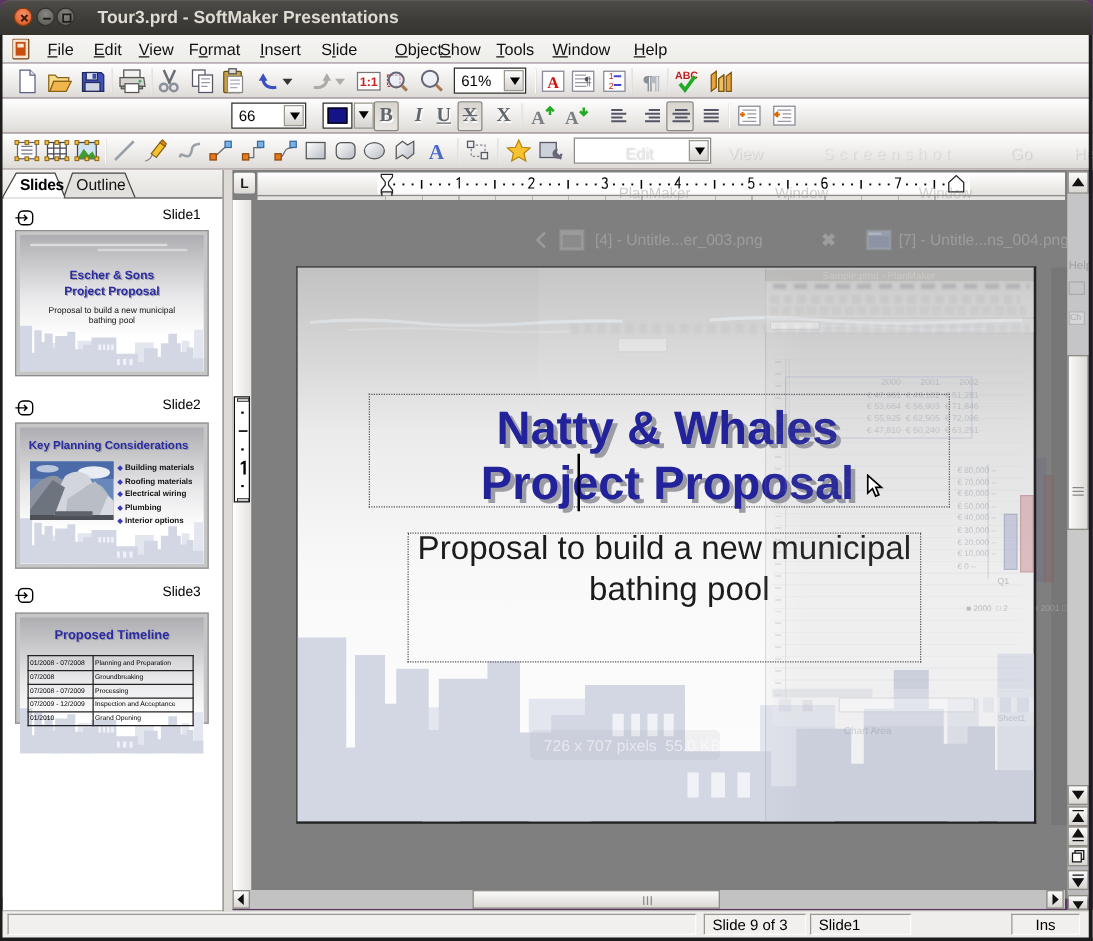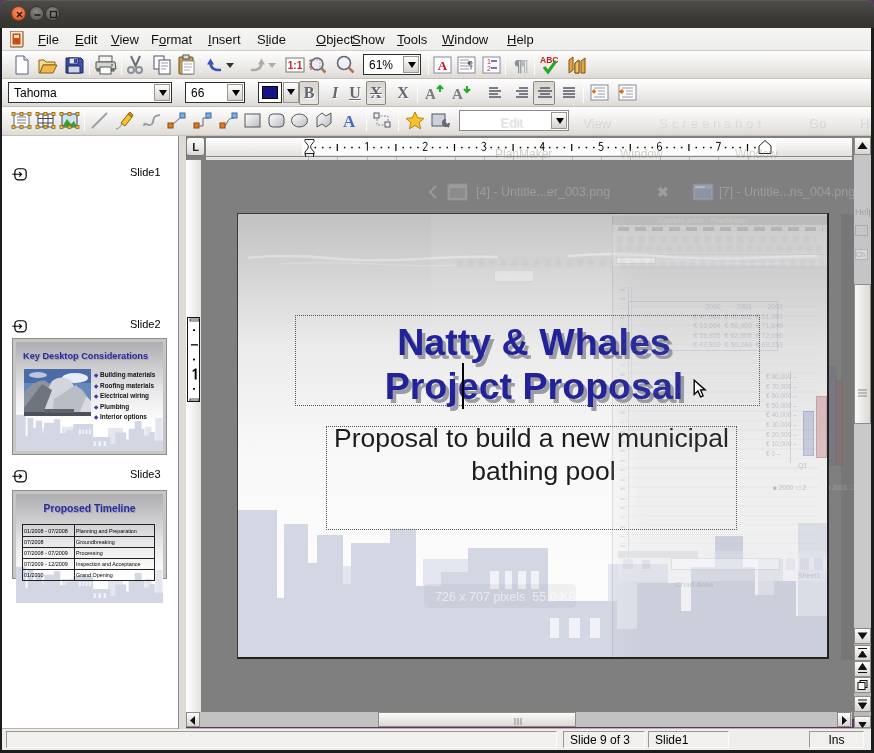--- a/index.html
+++ b/index.html
@@ -66,20 +66,21 @@
  <div class="abs tbtn" id="btn-min">
       <svg width="13" height="13" style="position:absolute;left:1px;top:1px">
         <path d="M3.5 7h6" stroke="#1e1d1a" stroke-width="1.6"></path>
       </svg>
     </div>
  <div class="abs tbtn" id="btn-max">
       <svg width="13" height="13" style="position:absolute;left:1px;top:1px">
         <rect x="3.5" y="3.5" width="6" height="6" fill="none" stroke="#1e1d1a" stroke-width="1.4"></rect>
       </svg>
     </div>
+ <div class="abs" id="title-text">Tour3.prd - SoftMaker Presentations</div>
  <div class="abs" id="menubar">
   <svg class="abs" style="left:10px;top:3px" width="15" height="17" viewBox="0 0 15 17">
         <rect x="0" y="0" width="13" height="16" rx="1" fill="#f7e6cf" stroke="#7a3c10"></rect>
         <rect x="2.5" y="2.5" width="8" height="11" fill="#c94f10"></rect>
         <rect x="4" y="4" width="5" height="3" fill="#f7e6cf"></rect>
       </svg>
   <span class="mi" style="left:38px"><u>F</u>ile</span>
   <span class="mi" style="left:75px"><u>E</u>dit</span>
   <span class="mi" style="left:111px"><u>V</u>iew</span>
   <span class="mi" style="left:151px">F<u>o</u>rmat</span>
@@ -227,24 +228,20 @@
         </svg>
       </div>
   <div class="ti" style="left:566px">
         <svg width="22" height="22">
           <path d="M3 19V6l4-3v13zM9 19V9l4-3v13zM15 19V7l4-3v15z" fill="#e8a33d" stroke="#7a5510"></path>
           <path d="M9 19V9l4-3v13z" fill="#f0c060" stroke="#7a5510"></path>
         </svg>
       </div>
  </div>
  <div class="abs tbrow" id="tb2">
-  <div class="combo" style="left:8px;top:3px;width:164px;height:21px">
-        <span style="position:absolute;left:5px;top:3px">Tahoma</span>
-        <span class="cbtn"></span>
-      </div>
   <div class="combo" style="left:185px;top:3px;width:60px;height:21px">
         <span style="position:absolute;left:5px;top:3px">66</span>
         <span class="cbtn"></span>
       </div>
   <div class="combo" style="left:258px;top:3px;width:24px;height:21px;background:#fff">
         <span style="position:absolute;left:3px;top:3px;width:16px;height:13px;background:#141488;border:1px solid #000"></span>
       </div>
   <div class="abs" style="left:283px;top:3px;width:16px;height:21px;background:linear-gradient(#fdfdfd,#d6d3cf);border:1px solid #9a978f">
         <span style="position:absolute;left:3px;top:6px;border:4px solid transparent;border-top:6px solid #000"></span>
       </div>
@@ -469,35 +466,56 @@
             <rect x="352" y="404" width="10" height="20"></rect>
           </g>
   </g>
   <g id="slicon">
           <rect x="3" y="0.8" width="12.2" height="12" rx="3.8" fill="none" stroke="#000" stroke-width="1.3"></rect>
           <path d="M0.2 6.8H10M7.6 4.4l2.6 2.4-2.6 2.4" fill="none" stroke="#000" stroke-width="1.2"></path>
         </g>
  </defs>
     </svg>
  <div class="abs" id="lpanel"></div>
+ <div class="abs" id="tabsrow">
+  <svg width="180" height="23" style="position:absolute;left:0;top:0">
+        <path d="M51 22 L58 2.5 H100 L108 22" fill="#e3e1dd" stroke="#444"></path>
+        <path d="M2 22 L13 2.5 H44 L52 22" fill="#fff" stroke="#444"></path>
+        <path d="M0 22.5h180" stroke="#444"></path>
+        <path d="M3 22.5 h48" stroke="#fff" stroke-width="1.6"></path>
+      </svg>
+  <span class="tab" style="left:16px;top:5px;font-weight:bold;font-size:12.5px;letter-spacing:-.3px">Slides</span>
+  <span class="tab" style="left:61px;top:5px;color:#111;font-size:12.5px">Outline</span>
+ </div>
  <div class="abs" id="thumbs">
   <svg class="sicon" style="left:10px;top:9px" width="16" height="14" viewBox="0 0 16 14">
         <use href="#slicon"></use>
       </svg>
   <span class="slabel" style="left:128px;top:7px">Slide1</span>
+  <div class="thumb" style="top:25px;height:117px">
+        <div class="tslide" style="height:109px">
+    <div style="position:absolute;left:8px;top:7px;width:110px;height:2px;background:rgba(255,255,255,.5);border-radius:2px"></div>
+    <div style="position:absolute;left:62px;top:11px;width:72px;height:1.5px;background:rgba(255,255,255,.4);border-radius:2px"></div>
+    <svg style="position:absolute;left:0;bottom:0" width="147" height="109" viewBox="0 0 591 444" preserveAspectRatio="none">
+            <use href="#sky"></use>
+          </svg>
+    <div style="position:absolute;left:0;top:27px;width:147px;text-align:center;font-size:9.6px;line-height:12.5px;font-weight:bold;color:#2a2aa2;text-shadow:1px 1px 0 rgba(150,150,160,.8)">Escher &amp; Sons<br>Project Proposal</div>
+    <div style="position:absolute;left:0;top:57px;width:147px;text-align:center;font-size:6.8px;line-height:8px;color:#111">Proposal to build a new municipal<br>bathing pool</div>
+  </div>
+      </div>
   <svg class="sicon" style="left:10px;top:161px" width="16" height="14" viewBox="0 0 16 14">
         <use href="#slicon"></use>
       </svg>
   <span class="slabel" style="left:128px;top:159px">Slide2</span>
   <div class="thumb" style="top:179px;height:117px">
         <div class="tslide" style="height:109px">
     <svg style="position:absolute;left:0;bottom:0" width="147" height="109" viewBox="0 0 591 444" preserveAspectRatio="none">
             <use href="#sky"></use>
           </svg>
-    <div style="position:absolute;left:7px;top:9px;width:142px;font-size:9.2px;font-weight:bold;color:#2a2aa2;text-shadow:1px 1px 0 rgba(150,150,160,.8);white-space:nowrap">Key Desktop Considerations</div>
+    <div style="position:absolute;left:7px;top:9px;width:142px;font-size:9.2px;font-weight:bold;color:#2a2aa2;text-shadow:1px 1px 0 rgba(150,150,160,.8);white-space:nowrap">Key Planning Considerations</div>
     <svg style="position:absolute;left:8px;top:27px" width="67" height="47" viewBox="0 0 67 47">
             <rect width="67" height="47" fill="#6888bc"></rect>
             <rect width="67" height="14" fill="#4a6aa8"></rect>
             <ellipse cx="51" cy="9" rx="13" ry="5" fill="#e8edf5"></ellipse>
             <ellipse cx="40" cy="13" rx="9" ry="3.5" fill="#d8e0ee"></ellipse>
             <ellipse cx="14" cy="6" rx="9" ry="3" fill="#b8c6de"></ellipse>
             <path d="M0 47V24c8-10 16-14 22-12l6 5-14 30z" fill="#8d939e"></path>
             <path d="M10 47L28 12c8-6 16-4 20 2l6 10-10 23z" fill="#d2d6dc"></path>
             <path d="M26 47l16-24c6-8 14-6 18 0l7 10v14z" fill="#b2b8c2"></path>
             <path d="M40 47l12-16c5-6 11-4 15 1v15z" fill="#d8dce2"></path>

